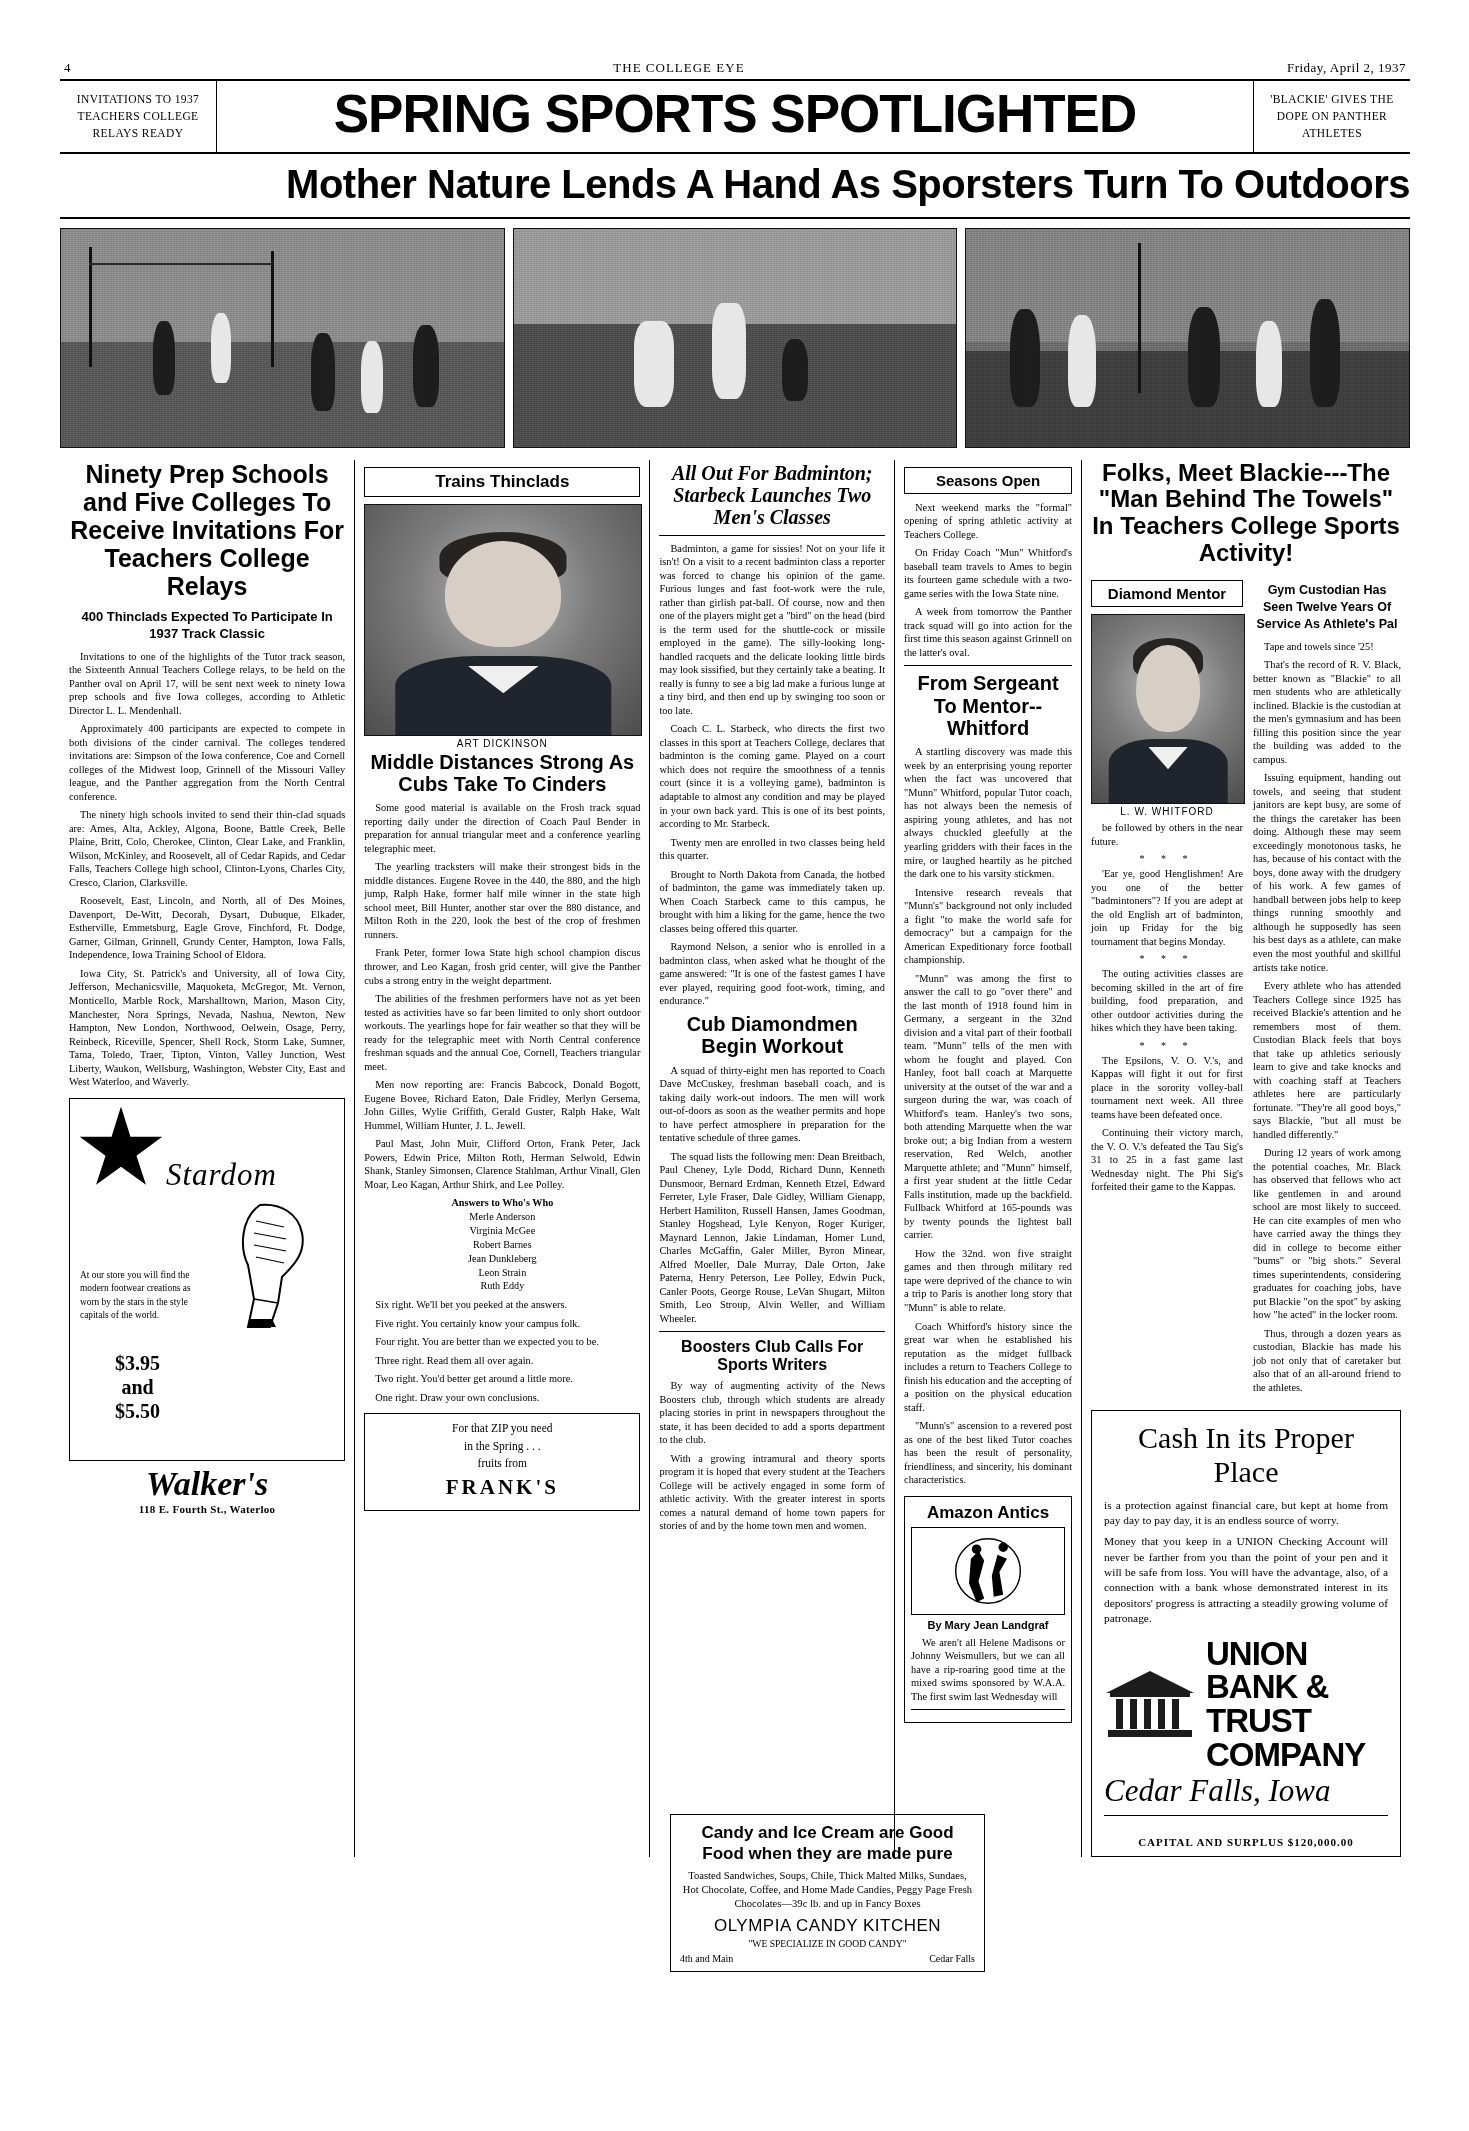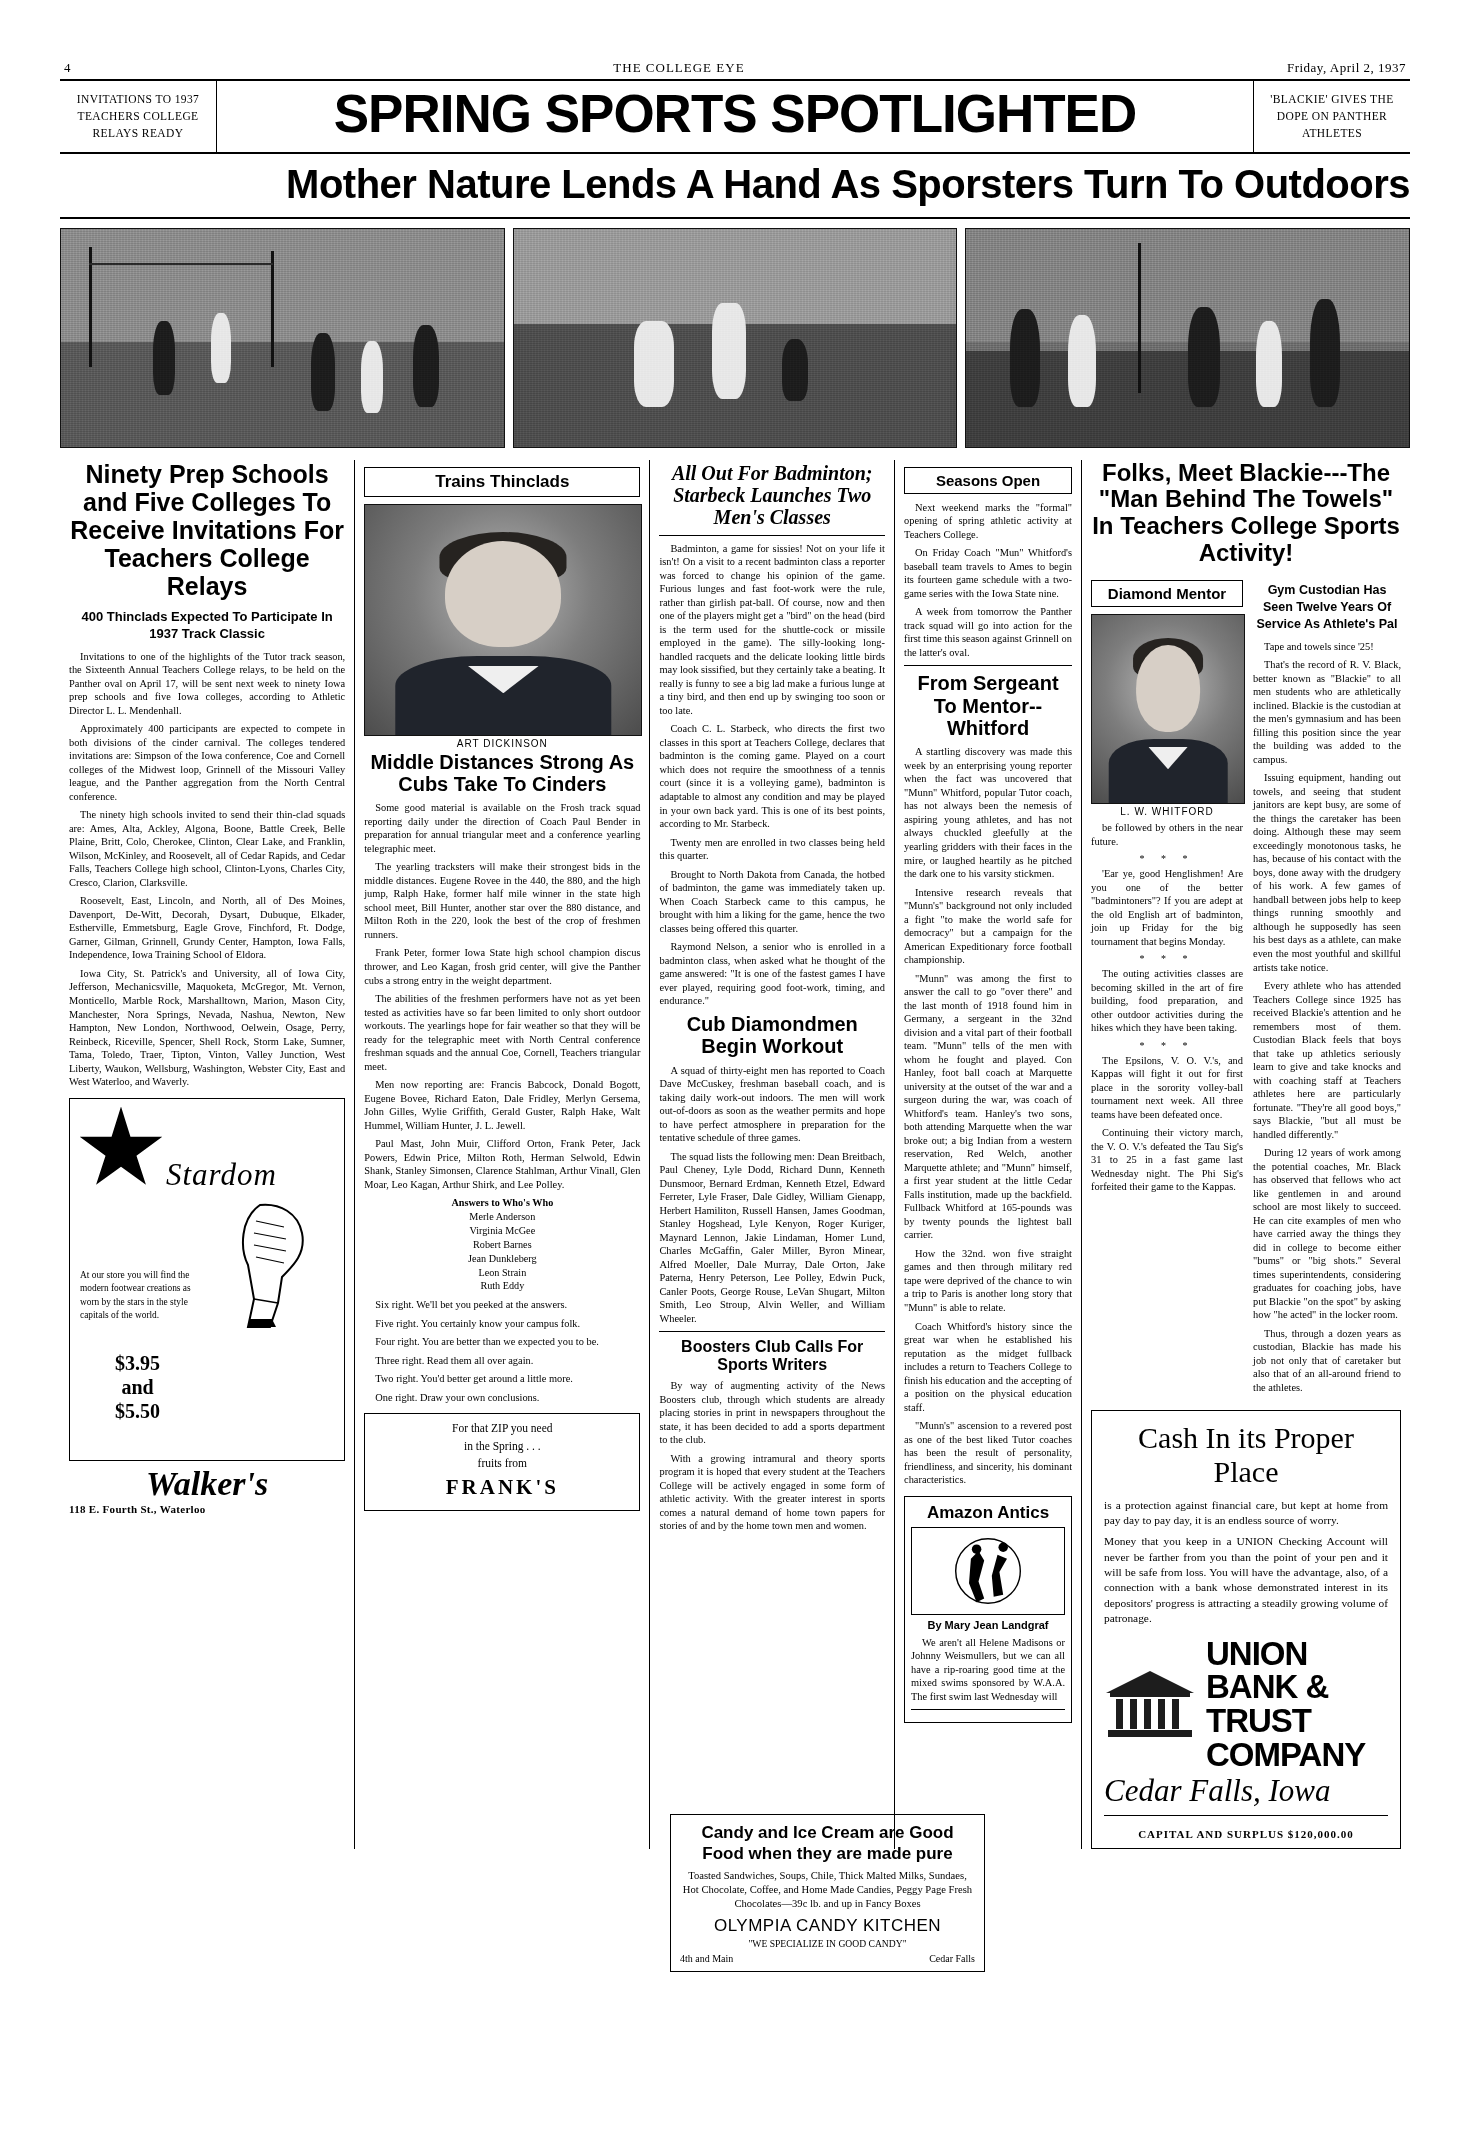--- a/index.html
+++ b/index.html
@@ -130,33 +130,33 @@
   }
   .shoe{
     position:absolute;right:10px;top:100px;width:120px;height:132px;
   }
   .smalltxt{font-size:9.4px;line-height:1.45;}
   .price{font-family:"Liberation Serif", serif;font-weight:700;font-size:20px;text-align:center;line-height:1.2;}
   .walkers{
     font-family:"Liberation Serif", serif;font-style:italic;font-weight:700;
     font-size:34px;text-align:center;margin-top:4px;
   }
-  .addr{text-align:left;font-size:11px;font-weight:700;letter-spacing:.3px;}
+  .addr{text-align:center;font-size:11px;font-weight:700;letter-spacing:.3px;}
   .bankbox{border:1px solid #000;margin-top:10px;padding:10px 12px 8px 12px;}
   .bank-title{
     font-family:"Liberation Serif", serif;font-size:30px;text-align:center;line-height:1.15;margin-bottom:8px;
   }
   .bank-logo{
     margin-top:10px;display:flex;align-items:center;gap:10px;
   }
   .bank-name{
     font-family:"Liberation Sans", sans-serif;font-weight:700;font-size:33px;line-height:1.02;letter-spacing:-1px;
   }
   .bank-city{font-family:"Liberation Serif", serif;font-style:italic;font-size:31px;margin-top:2px;}
-  .bank-cap{font-size:11px;text-align:center;letter-spacing:1px;border-top:1px solid #000;margin-top:6px;padding-top:12px;font-weight:700;}
+  .bank-cap{font-size:11px;text-align:center;letter-spacing:1px;border-top:1px solid #000;margin-top:6px;padding-top:20px;font-weight:700;}
   .candybox{border:1px solid #000;margin-top:9px;padding:7px 9px;}
   .candy-head{
     font-family:"Liberation Sans", sans-serif;font-weight:700;text-align:center;font-size:17px;line-height:1.25;
   }
   .candy-sub{font-size:10.6px;text-align:center;line-height:1.35;margin-top:4px;}
   .olympia{
     font-family:"Liberation Sans", sans-serif;font-size:17px;text-align:center;letter-spacing:.5px;margin-top:5px;
   }
   .olympia-sub{font-size:9.6px;text-align:center;margin-top:2px;}
   .olympia-foot{display:flex;justify-content:space-between;font-size:10px;margin-top:4px;}

